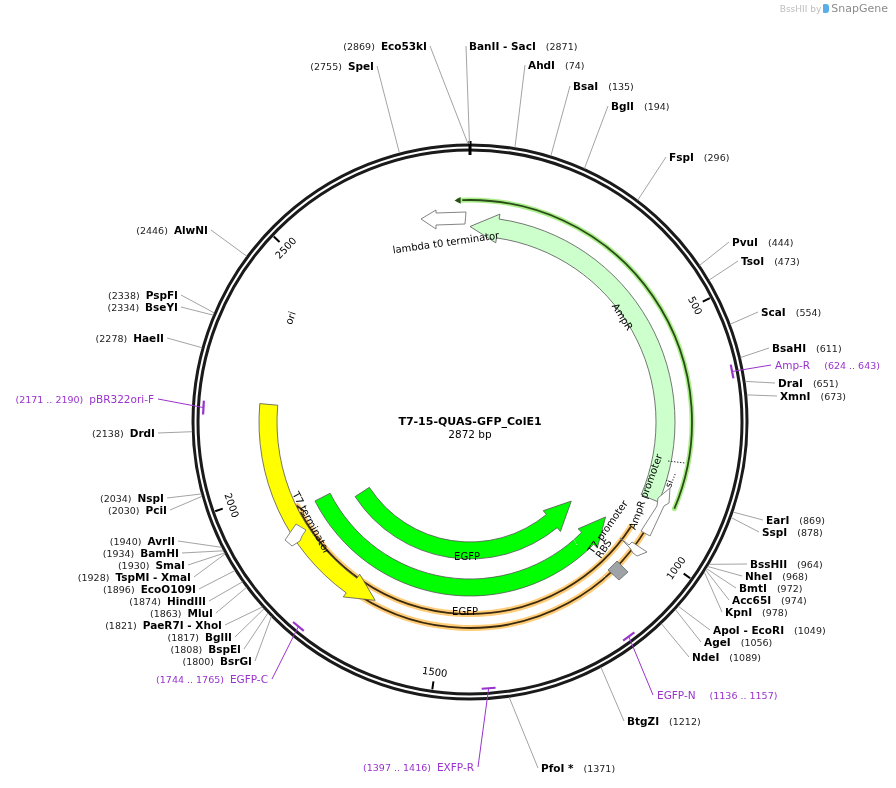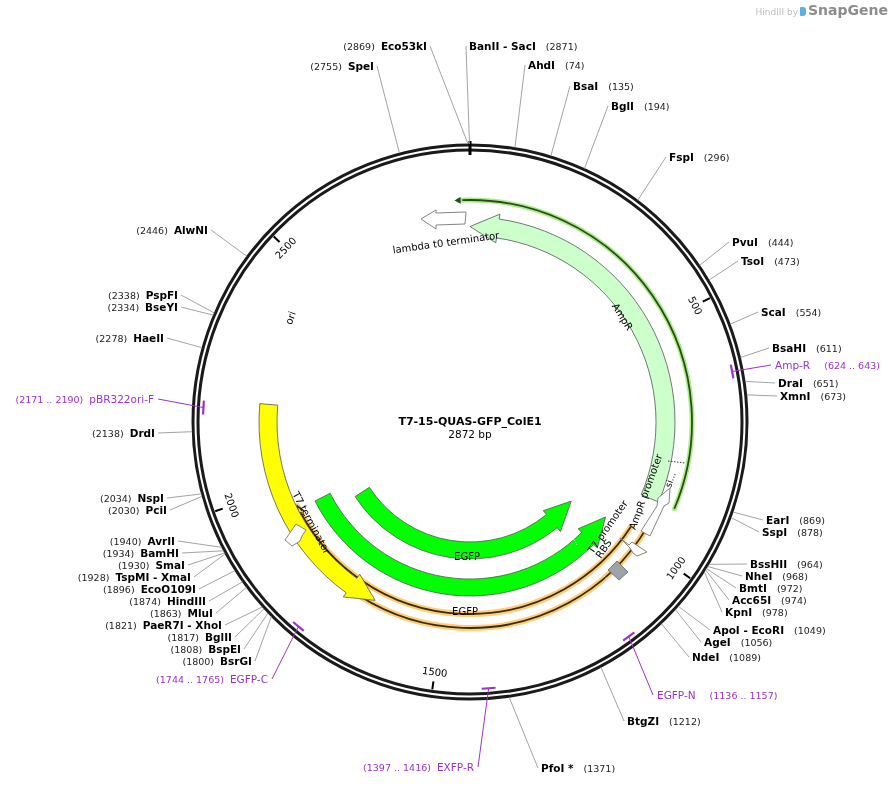--- a/index.html
+++ b/index.html
@@ -1,25 +1,25 @@
 <!DOCTYPE html>
 <html><head>
 <meta charset="utf-8">
 <style>
   html,body{margin:0;padding:0;background:#ffffff;}
   body{width:896px;height:788px;position:relative;overflow:hidden;font-family:"DejaVu Sans","Liberation Sans",sans-serif;}
   #map{position:absolute;left:0;top:0;}
   .credit{position:absolute;right:8px;top:2px;font-size:9px;color:#bdbdbd;font-family:"DejaVu Sans",sans-serif;}
-  .credit b{color:#8c8c8c;font-weight:bold;font-size:14px;}
+  .credit b{color:#8c8c8c;font-weight:normal;font-size:11px;}
   .credit .logo{display:inline-block;width:6px;height:9px;background:#5aaee8;border-radius:1px 3px 3px 1px;vertical-align:-1px;margin:0 2px 0 2px;}
 </style>
 </head>
 <body>
 
-<div class="credit"><span>HindIII by</span><span class="logo"></span><b>SnapGene</b></div>
+<div class="credit"><span>BssHII by</span><span class="logo"></span><b>SnapGene</b></div>
 
 <svg id="map" width="896" height="788" viewBox="0 0 896 788">
   <g id="backbone">
       <circle cx="470" cy="422" r="277" fill="none" stroke="#1a1a1a" stroke-width="3"></circle>
       <circle cx="470" cy="422" r="272" fill="none" stroke="#1a1a1a" stroke-width="3"></circle>
       <line x1="470" y1="141" x2="470" y2="155" stroke="#000" stroke-width="3"></line>
     </g>
   <g id="ticks">
       <line x1="709.8706382772925" y1="298.0561542776557" x2="702.7633601061135" y2="301.72856452128076" stroke="#000" stroke-width="2"></line>
       <text x="694.7676721635371" y="305.8600260453589" font-size="10" fill="#000" text-anchor="middle" dominant-baseline="middle" transform="rotate(62.674094707520894 694.7676721635371 305.8600260453589)">500</text>

